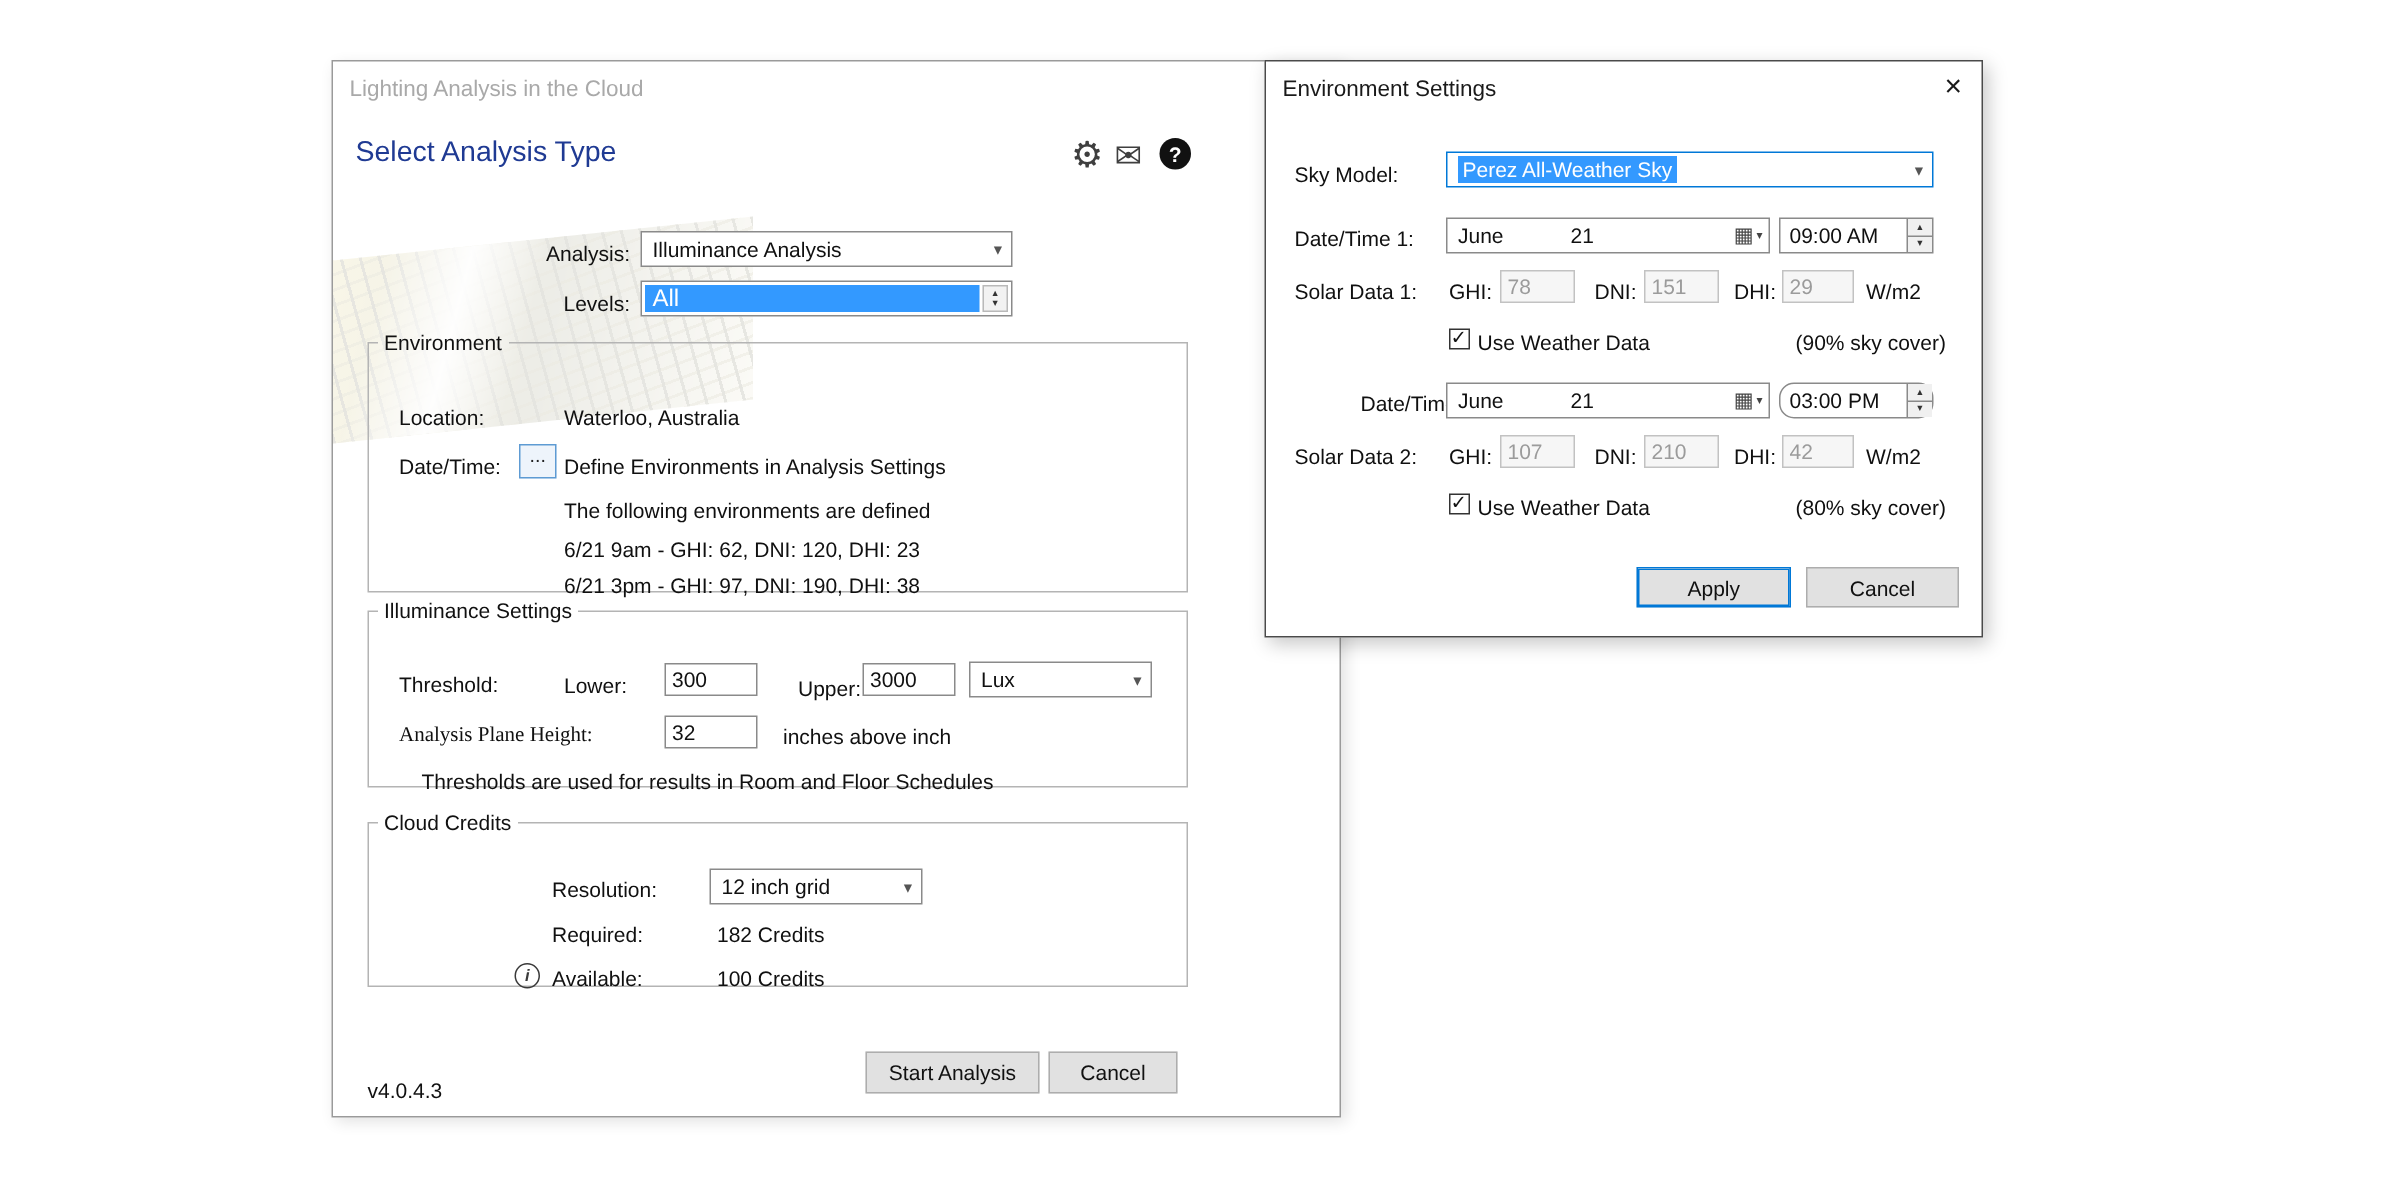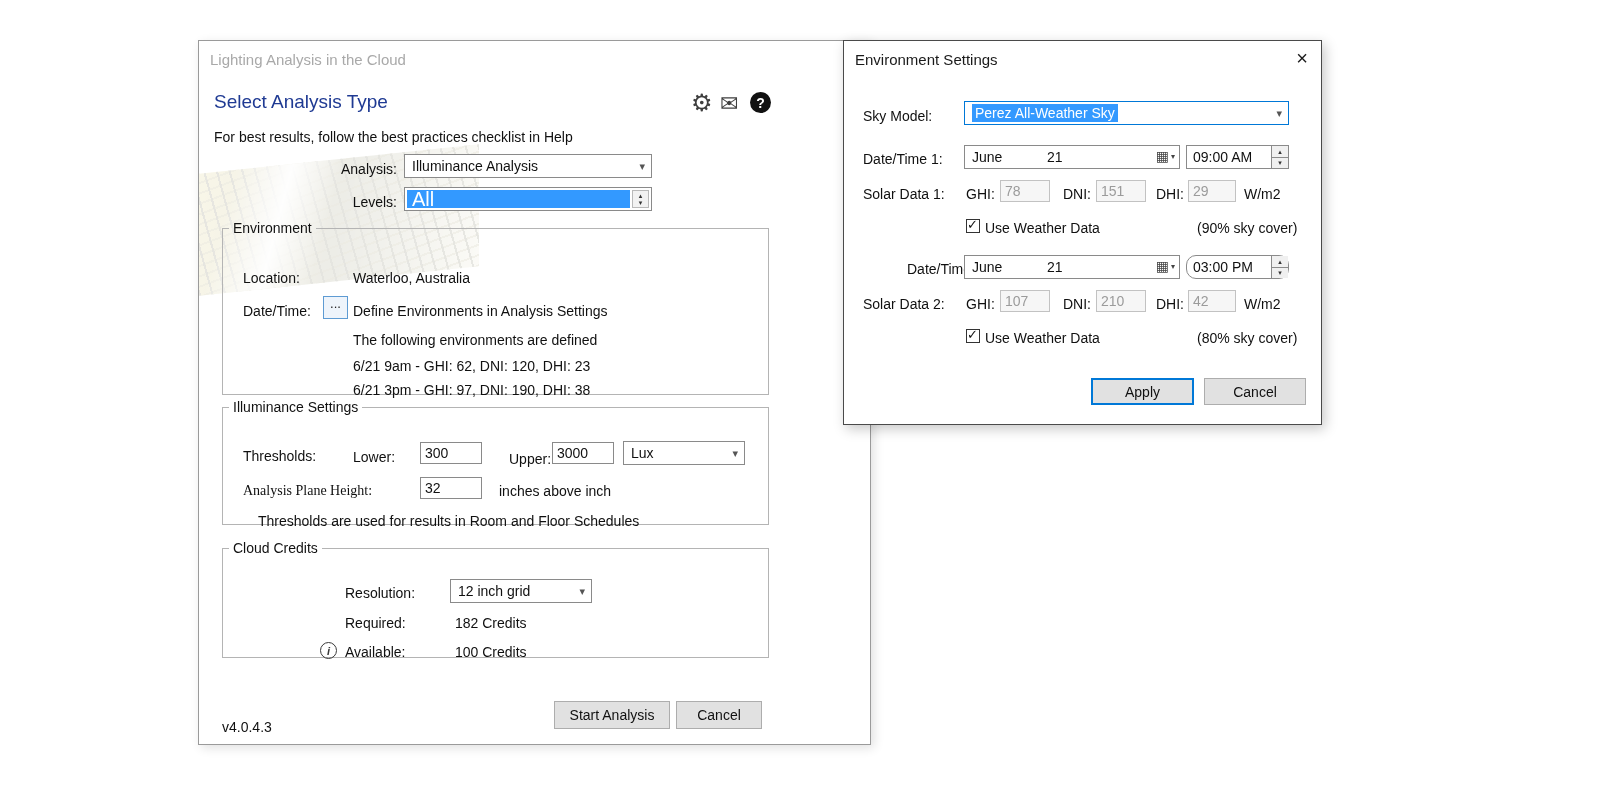--- a/index.html
+++ b/index.html
@@ -1,20 +1,20 @@
 <!DOCTYPE html>
 <html><head>
 <meta charset="utf-8">
 <style>
   * { box-sizing: border-box; margin: 0; padding: 0; }
   body { font-family: "Liberation Sans", sans-serif; background: #ffffff; }
   .stage { position: relative; width: 1600px; height: 800px; background: #fff; overflow: hidden; }
 
   .dialog { position: absolute; background: #fff; }
-  .dlg-left  { left: 198px; top: 40px; width: 673px; height: 705px; border: 1px solid #9a9a9a; box-shadow: 3px 3px 10px rgba(0,0,0,.12); }
+  .dlg-left  { left: 221px; top: 40px; width: 673px; height: 705px; border: 1px solid #9a9a9a; box-shadow: 3px 3px 10px rgba(0,0,0,.12); }
   .dlg-right { left: 843px; top: 40px; width: 479px; height: 385px; border: 1px solid #4a4a4a; box-shadow: 3px 4px 12px rgba(0,0,0,.22); }
 
   .title { position: absolute; left: 11px; top: 10px; font-size: 15px; color: #1a1a1a; white-space: nowrap; }
   .title.inactive { color: #a9a9a9; }
   .close { position: absolute; top: 6px; right: 13px; font-size: 20px; line-height: 22px; }
   .close.gray { color: #b5b5b5; }
   .close.dark { color: #1a1a1a; }
 
   .el { position: absolute; font-size: 14px; color: #101010; white-space: nowrap; line-height: 18px; }
   .lbl { text-align: right; }
@@ -24,21 +24,21 @@
   .help-circle { position: absolute; width: 21px; height: 21px; border-radius: 50%; background: #111;
                  color: #fff; font-weight: bold; font-size: 14px; display: flex; align-items: center; justify-content: center; }
 
   .combo { position: absolute; height: 24px; background: #fff; border: 1px solid #8a8a8a;
            display: flex; align-items: center; padding: 0 7px; font-size: 14px; color: #101010; }
   .combo .chev { position: absolute; right: 6px; top: 5px; color: #555; font-size: 11px; }
   .combo.focus { border-color: #0078d7; }
   .hl { background: #3399ff; color: #fff; padding: 1px 3px; }
 
   .sel-fill { position: absolute; left: 2px; top: 2px; bottom: 2px; right: 21px; background: #3399ff;
-              color: #fff; font-size: 20px; padding: 1px 5px; line-height: 17px; }
+              color: #fff; font-size: 16px; padding: 1px 5px; line-height: 17px; }
   .spin2 { position: absolute; right: 2px; top: 2px; bottom: 2px; width: 17px; background: #f2f2f2;
            border: 1px solid #b9b9b9; display: flex; flex-direction: column; align-items: center; justify-content: center; }
   .sarr { font-size: 7px; line-height: 7px; color: #333; }
 
   fieldset.grp { position: absolute; border: 1px solid #b4b4b4; }
   .grp legend { font-size: 14px; color: #111; margin-left: 6px; padding: 0 4px; }
 
   .tb { position: absolute; height: 22px; border: 1px solid #8a8a8a; background: #fff; color: #111;
         font: 14px "Liberation Sans", sans-serif; padding: 1px 4px; }
   .tb.ro { color: #9b9b9b; background: #f6f6f6; border-color: #c2c2c2; }
@@ -84,21 +84,20 @@
     <span class="title inactive">Lighting Analysis in the Cloud</span>
     <span class="close gray">×</span>
 
     <div class="bg-art"></div>
 
     <div class="el heading" style="left:15px;top:52px;">Select Analysis Type</div>
     <span class="icon-btn" style="left:492px;top:48px;font-size:24px;">⚙</span>
     <span class="icon-btn" style="left:521px;top:50px;font-size:22px;">✉</span>
     <span class="help-circle" style="left:551px;top:51px;">?</span>
 
-    <div class="el" style="left:15px;top:87px;">For best results, follow the best practices checklist in Help</div>
 
     <div class="el lbl" style="left:80px;top:119px;width:118px;">Analysis:</div>
     <div class="combo" style="left:205px;top:113px;width:248px;">
       <span>Illuminance Analysis</span>
       <span class="chev">▾</span>
     </div>
 
     <div class="el lbl" style="left:80px;top:152px;width:118px;">Levels:</div>
     <div class="combo" style="left:205px;top:146px;width:248px;padding:0;">
       <span class="sel-fill">All</span>
@@ -115,21 +114,21 @@
       <div class="el" style="left:20px;top:66px;">Date/Time:</div>
       <button class="browse-btn" style="left:100px;top:60px;">...</button>
       <div class="el" style="left:130px;top:66px;">Define Environments in Analysis Settings</div>
       <div class="el" style="left:130px;top:95px;">The following environments are defined</div>
       <div class="el" style="left:130px;top:121px;">6/21 9am - GHI: 62, DNI: 120, DHI: 23</div>
       <div class="el" style="left:130px;top:145px;">6/21 3pm - GHI: 97, DNI: 190, DHI: 38</div>
     </fieldset>
 
     <fieldset class="grp" style="left:23px;top:358px;width:547px;height:126px;">
       <legend>Illuminance Settings</legend>
-      <div class="el" style="left:20px;top:32px;">Thresholds:</div>
+      <div class="el" style="left:20px;top:32px;">Threshold:</div>
       <div class="el" style="left:130px;top:33px;">Lower:</div>
       <input class="tb" style="left: 197px; top: 27px; width: 62px;" value="300">
       <div class="el" style="left:286px;top:35px;">Upper:</div>
       <input class="tb" style="left: 329px; top: 27px; width: 62px;" value="3000">
       <div class="combo" style="left:400px;top:26px;width:122px;">
         <span>Lux</span>
         <span class="chev">▾</span>
       </div>
       <div class="el" style="left:20px;top:67px;font-family:Liberation Serif, serif;">Analysis Plane Height:</div>
       <input class="tb" style="left: 197px; top: 62px; width: 62px;" value="32">

